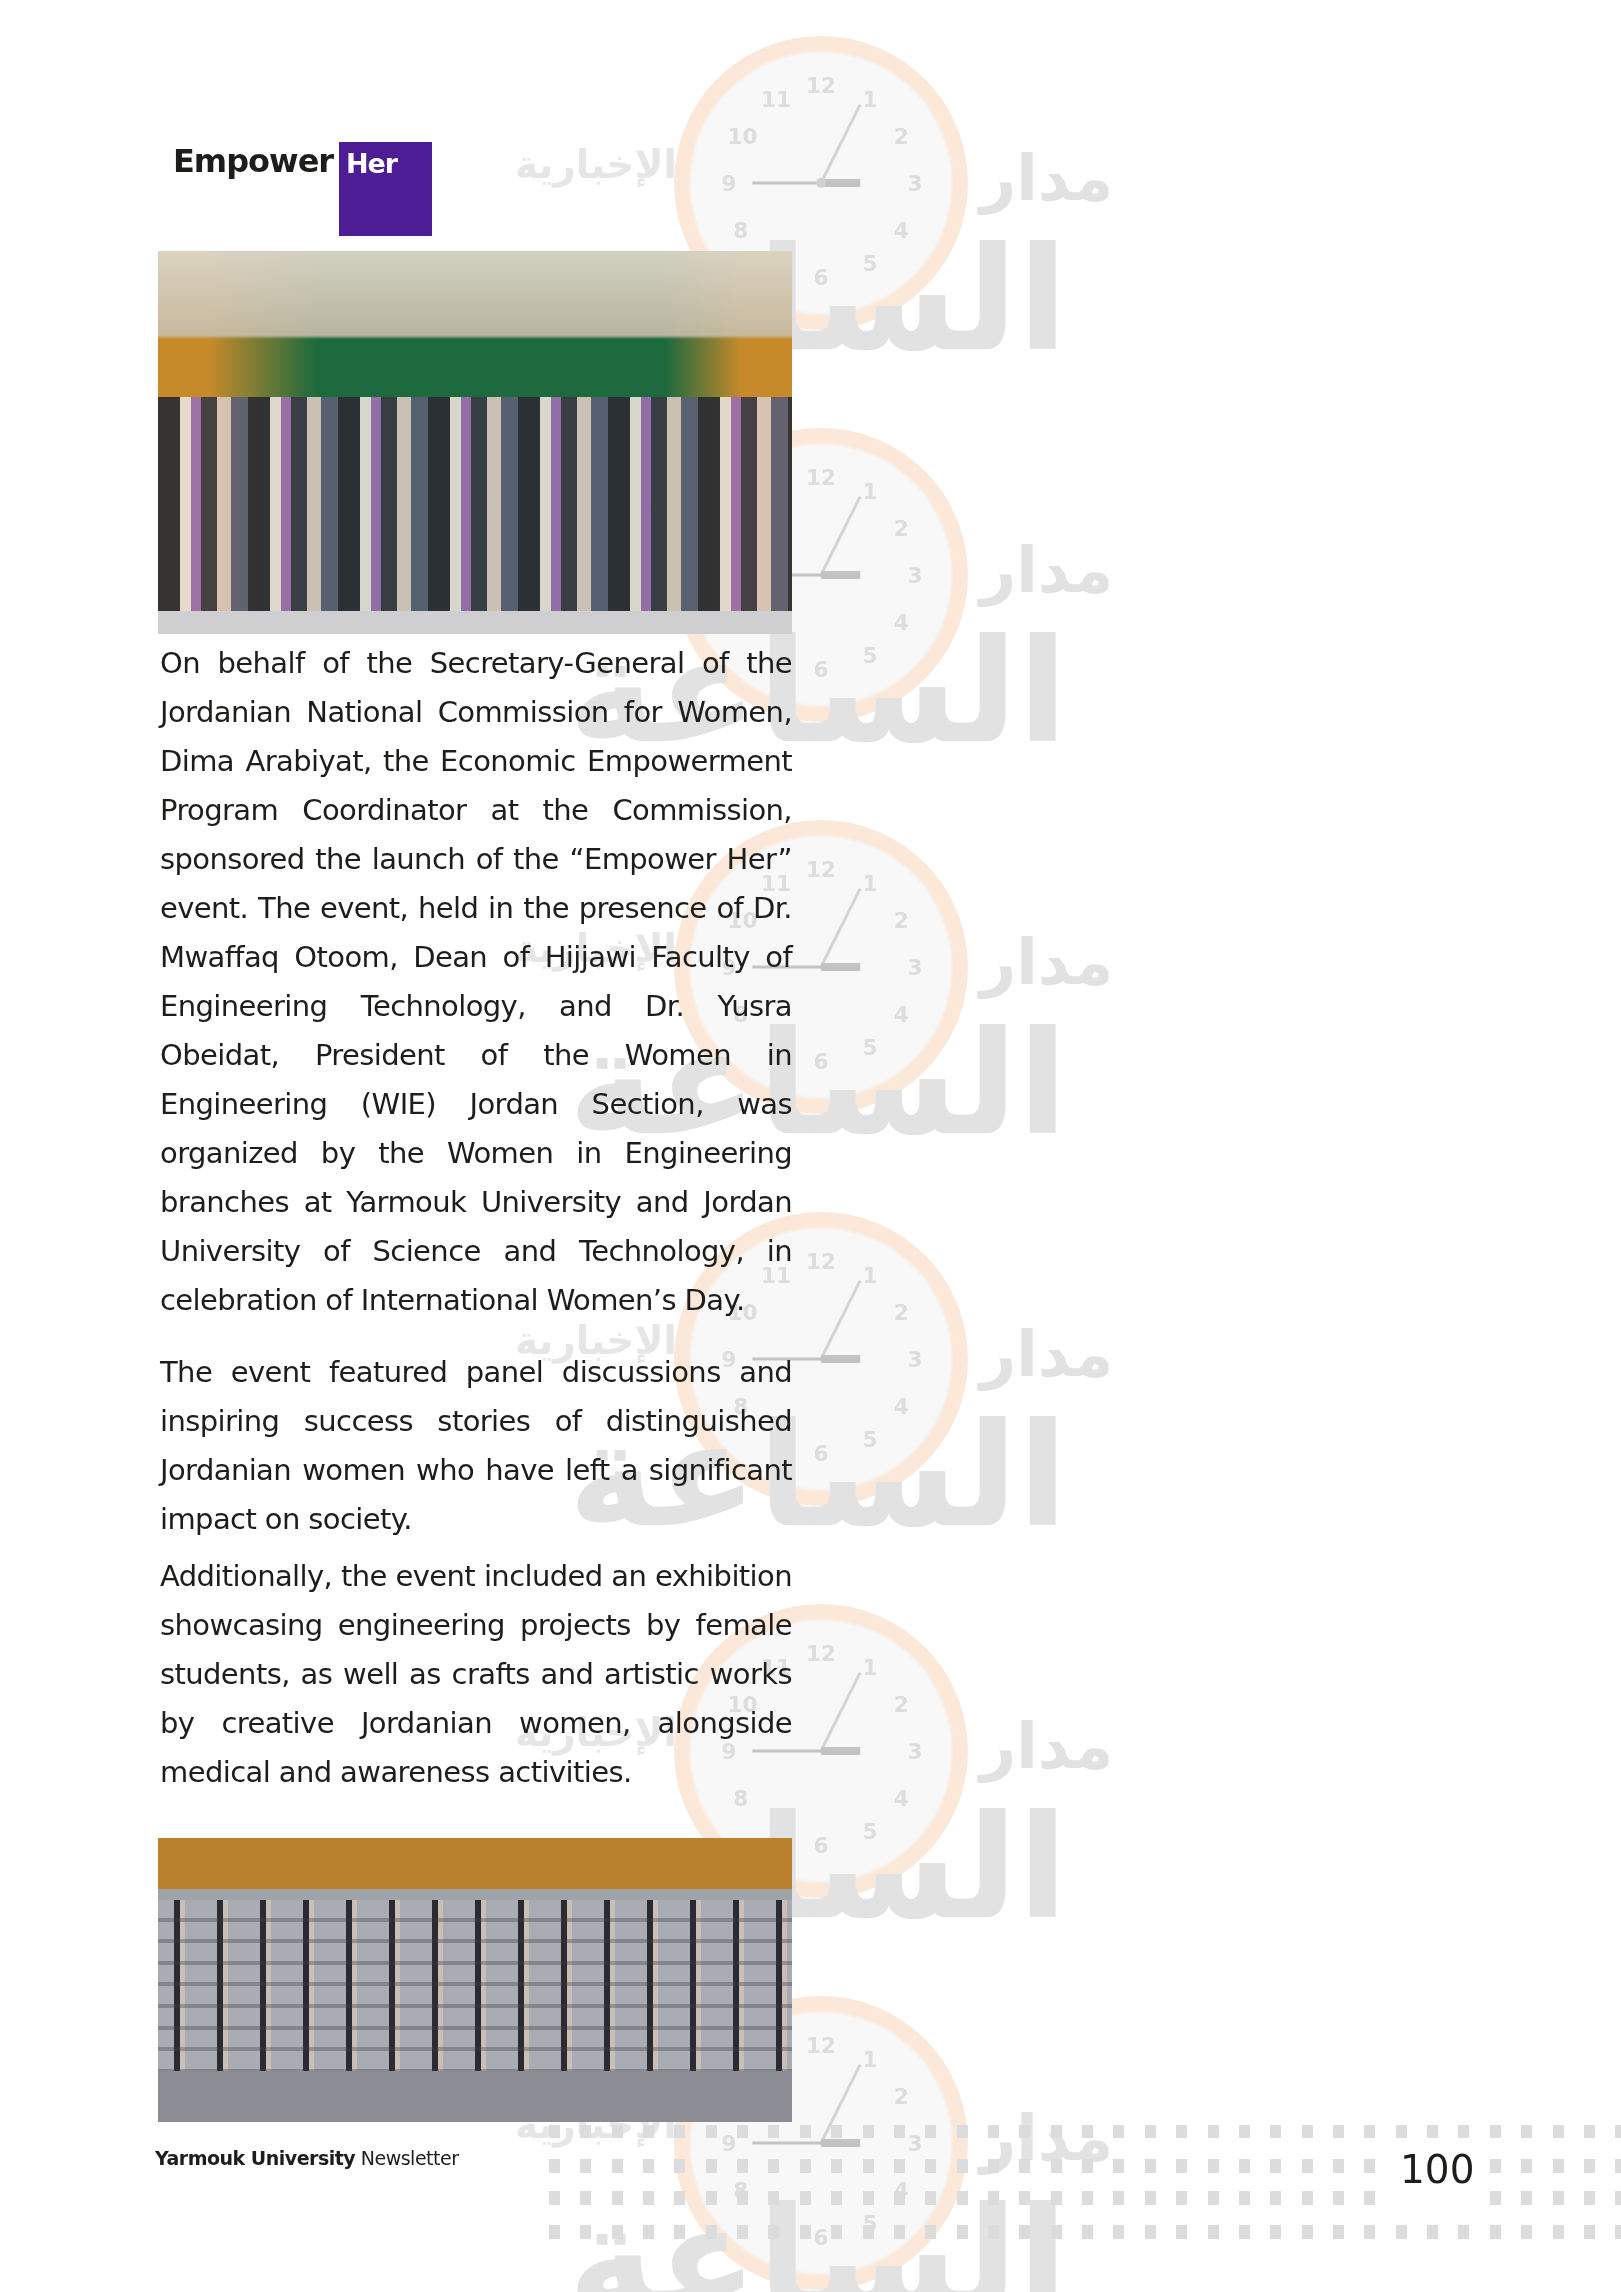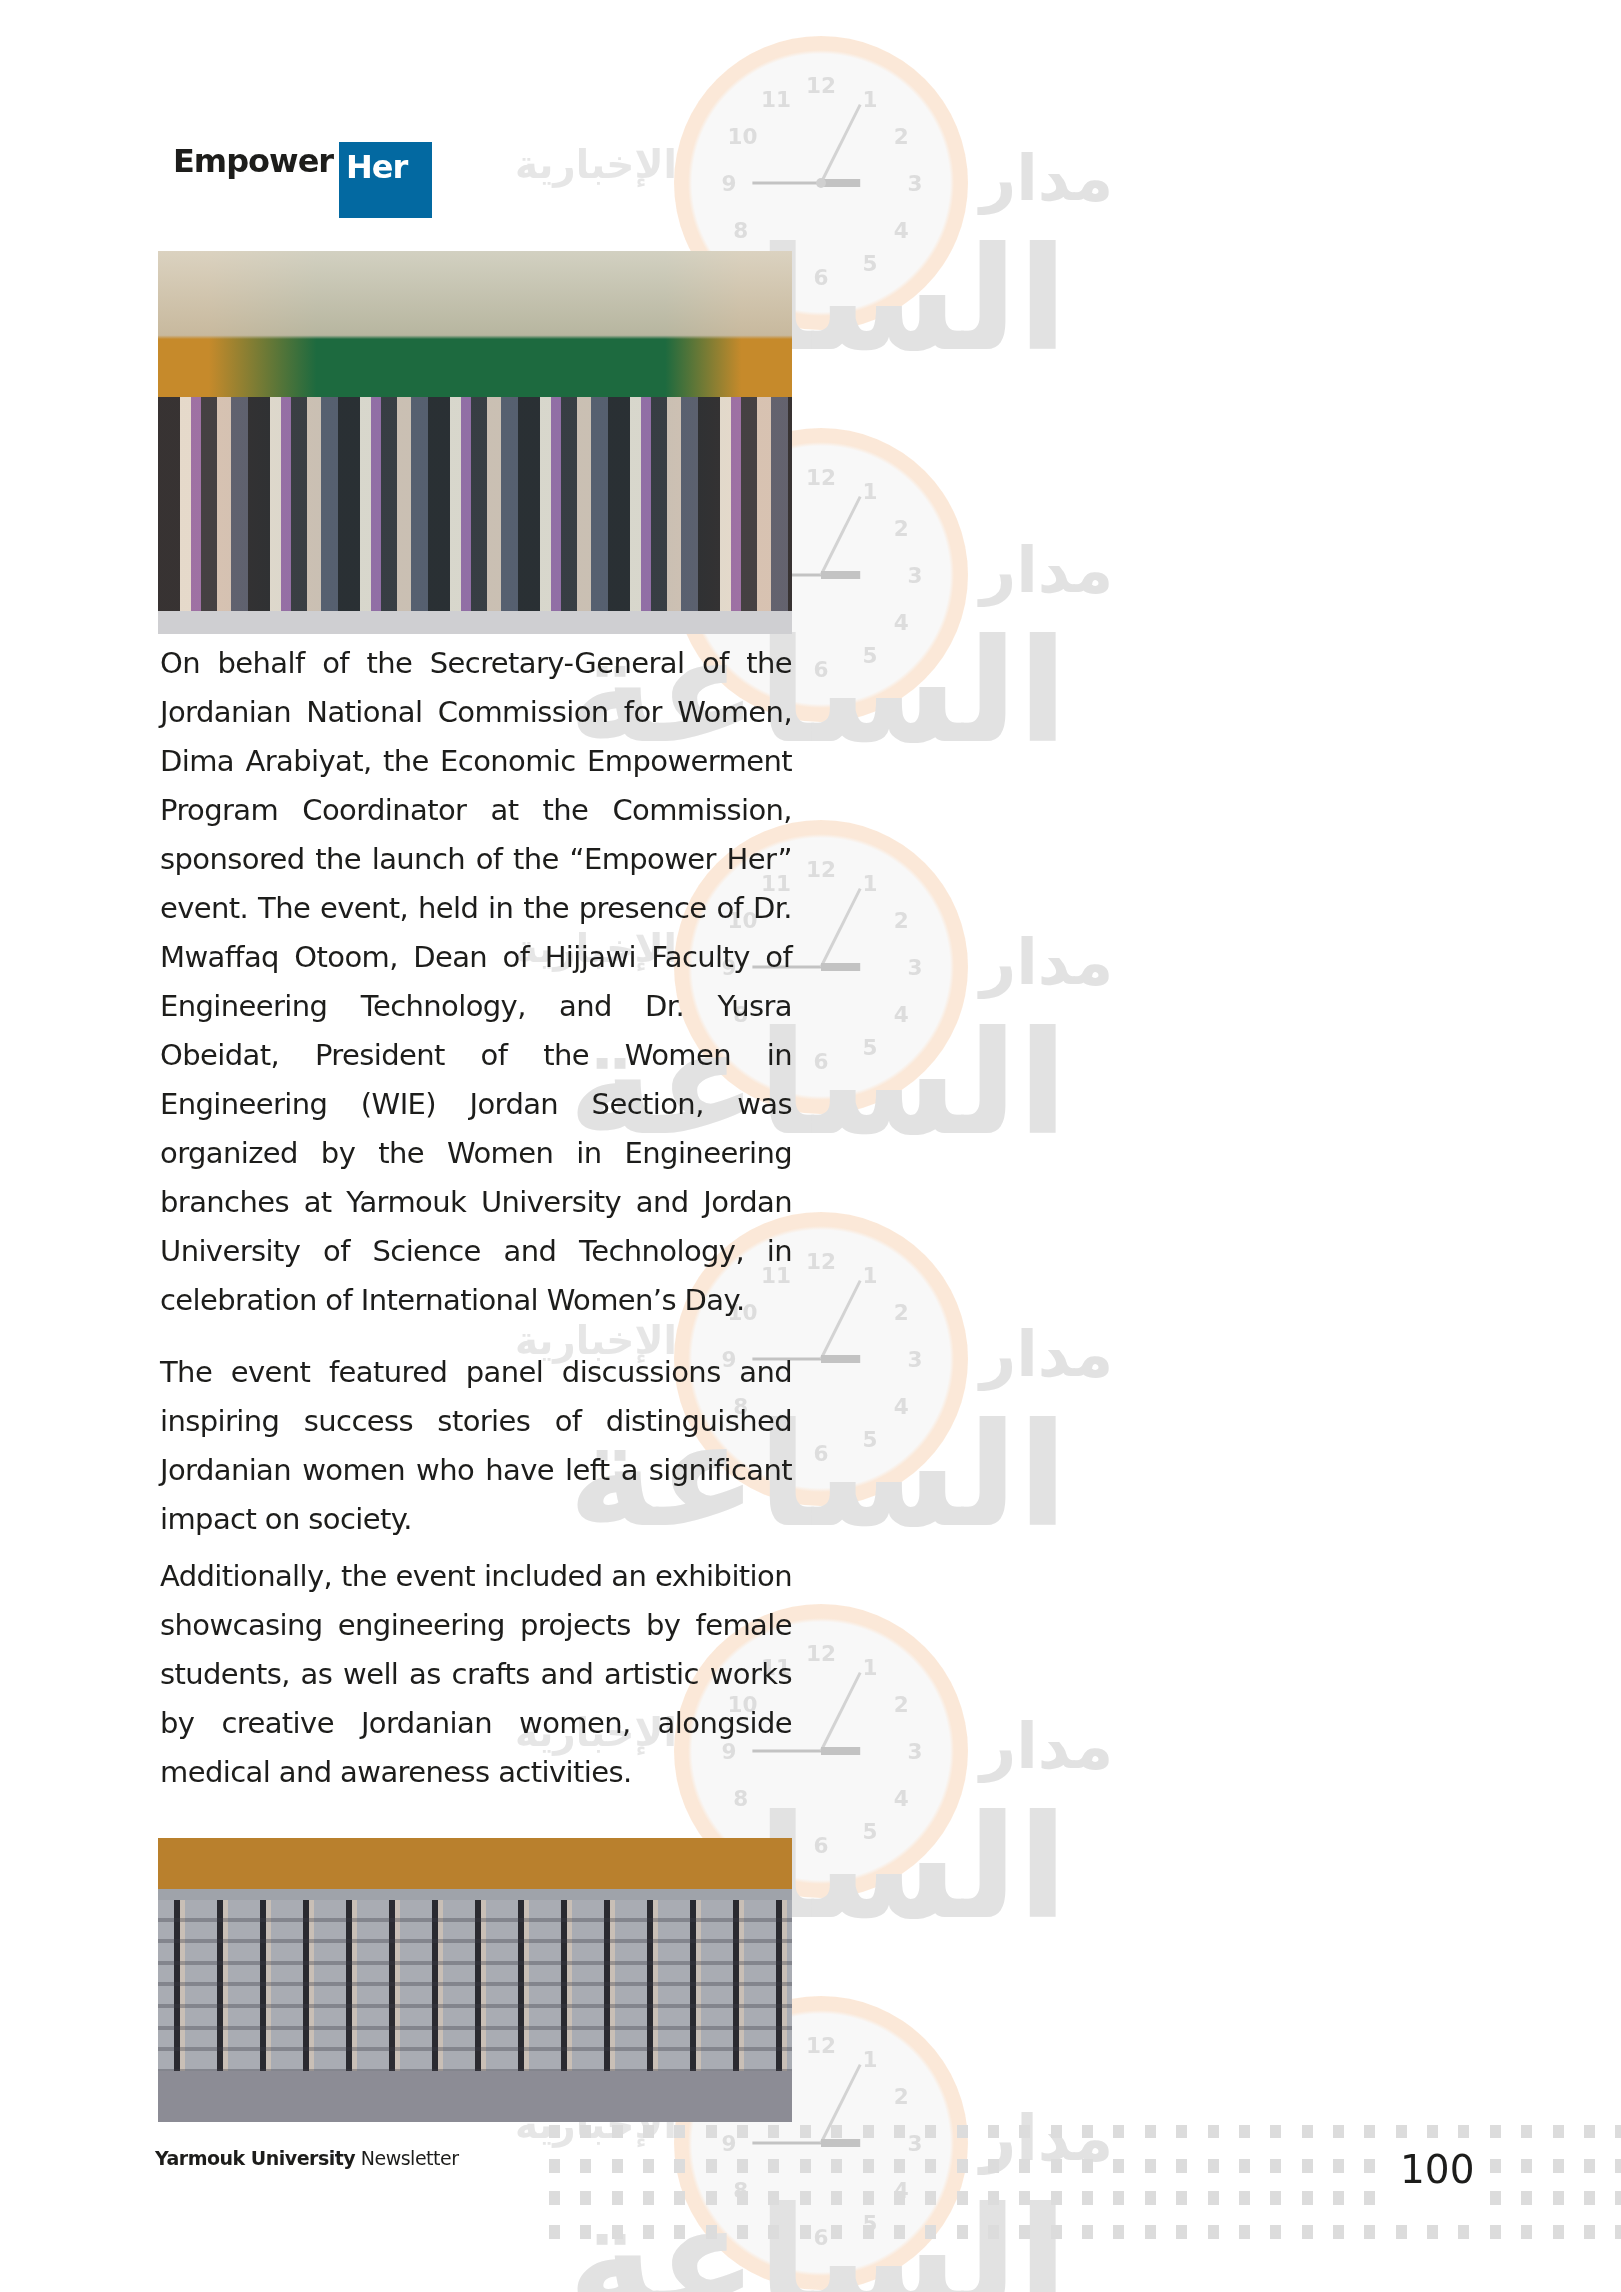--- a/index.html
+++ b/index.html
@@ -34,22 +34,22 @@
   
   .title {
     position: absolute; left: 173px; top: 142px; height: 76px;
     display: flex; 
   }
   .title .t1 {
     font-family: "DejaVu Sans", sans-serif; font-weight: bold;
     font-size: 32px; color: #1d1d1b; letter-spacing: -1px; margin-right: 5.9px;
   }
   .title .t2 {
-    background: #0369a1; color: #ffffff; font-weight: bold;
-    font-size: 32px; height: 76px; width: 93px; box-sizing: border-box;
+    background: #4c1d95; color: #ffffff; font-weight: bold;
+    font-size: 27px; height: 94px; width: 93px; box-sizing: border-box;
     padding: 5.9px 0 0 6.9px; letter-spacing: -1px;
   }
   .photo {
     position: absolute; left: 158px; width: 634px; overflow: hidden;
   }
   .photo1 { top: 251px; height: 383px;
     background:
       linear-gradient(180deg, rgba(220,214,200,0.95) 0%, rgba(200,190,170,0.9) 22%, rgba(0,0,0,0) 23%),
       linear-gradient(90deg, #c68a2b 0 8%, #1d6a3f 25% 80%, #c68a2b 92% 100%);
   }

